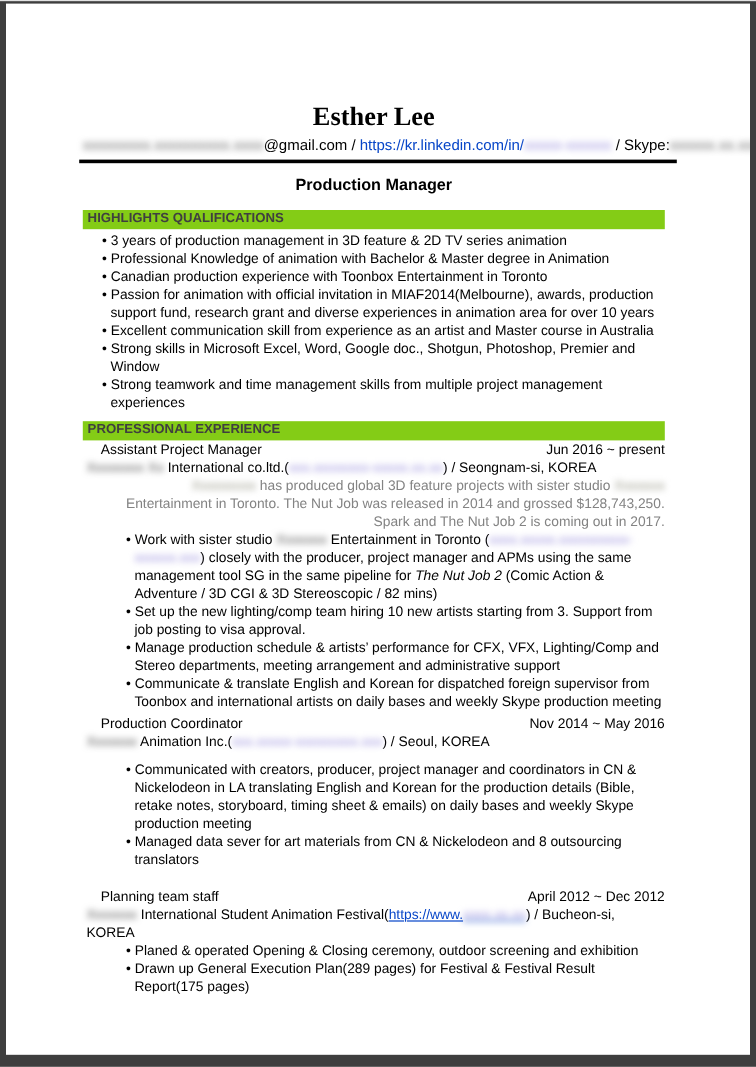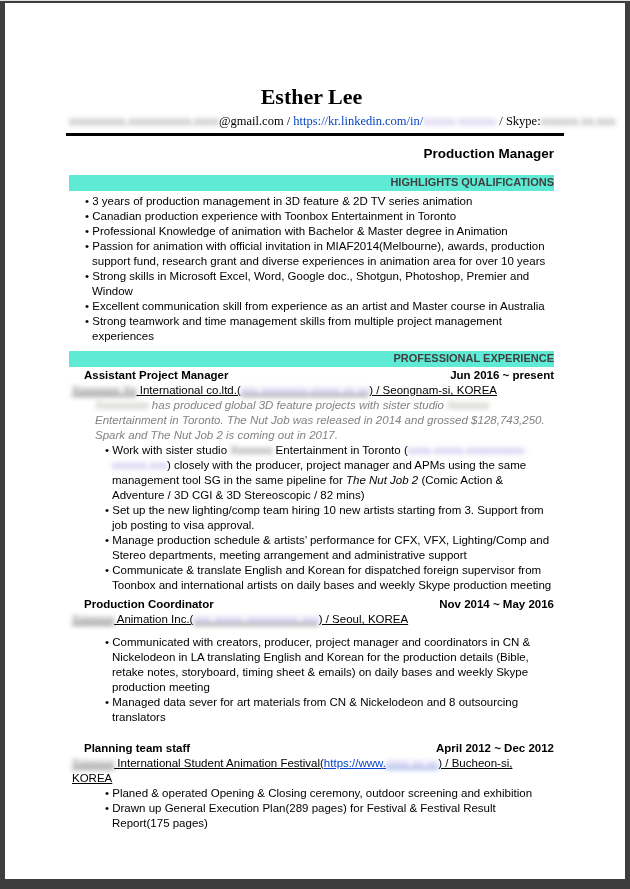--- a/index.html
+++ b/index.html
@@ -17,46 +17,46 @@
     padding:82px 71px 0 64px;
     font-size:11.5px;line-height:15px;color:#000;
   }
   
   .name{
     font-family:"Liberation Serif",serif;
     font-weight:bold;font-size:22px;line-height:24px;
     text-align:center;margin:0 0 5px 0;
   }
   .contact{
-    font-family:Liberation Serif, serif;
+    font-family:Liberation Sans, sans-serif;
     font-size:12.5px;line-height:15px;text-align:right;
     white-space:nowrap;
   }
   .rule{border:none;border-top:3px solid #000;margin:4px -10px 0 -3px;}
   .subtitle{
-    text-align:right;font-weight:bold;font-size:13.5px;line-height:16px;
+    text-align:center;font-weight:bold;font-size:13.5px;line-height:16px;
     margin:10px 0 13px 0;
   }
   
   .section-bar{
-    background:#5eead4;color:#3f3f3f;font-weight:bold;
+    background:#84cc16;color:#3f3f3f;font-weight:bold;
     font-size:11px;line-height:15px;height:15px;
-    padding:0 0 1px 4px;margin:0;text-align:right;
+    padding:0 0 1px 4px;margin:0;
   }
   
   ul{margin:0;padding:0;list-style:none;}
   .hl{margin:3px 0 7px 0;}
   .hl li{padding-left:23px;text-indent:-7px;}
   .hl li::before{content:"• ";}
   .jb li{padding-left:43px;text-indent:-7px;}
   .jb li::before{content:"• ";}
   
-  .job-head{display:flex;justify-content:space-between;font-weight:bold;padding-left:15px;margin-top:1px;}
-  .company{padding-left:3px;text-decoration:underline;}
-  .summary{padding-left:26px;color:#838383;font-style:italic;}
+  .job-head{display:flex;justify-content:space-between;font-weight:normal;padding-left:15px;margin-top:1px;}
+  .company{padding-left:3px;}
+  .summary{padding-left:26px;color:#838383;text-align:right;}
   .job2{margin-top:4px;}
   .job2 .jb{margin-top:8px;}
   .job3{margin-top:16px;}
   .it{font-style:italic;}
   
   a.link{color:#0645c8;text-decoration:none;}
   a.ulink{color:#0645c8;text-decoration:underline;}
   
   .redact{filter:blur(2.5px);border-radius:2px;}
   .rd-dark{color:#6b6b6b;}
@@ -73,25 +73,25 @@
     <h1 class="name">Esther Lee</h1>
     <div class="contact">
       <span class="redact rd-dark">xxxxxxxxx.xxxxxxxxxx.xxxx</span><span>@gmail.com</span><span> / </span><a class="link" href="#"><span>https://kr.linkedin.com/in/</span><span class="redact rd-link">xxxxx-xxxxxx</span></a><span> / </span><span>Skype:</span><span class="redact rd-dark">xxxxxx.xx.xxx</span>
     </div>
     <hr class="rule">
     <div class="subtitle">Production Manager</div>
 
     <div class="section-bar">HIGHLIGHTS QUALIFICATIONS</div>
     <ul class="hl">
       <li>3 years of production management in 3D feature &amp; 2D TV series animation</li>
+      <li>Professional Knowledge of animation with Bachelor &amp; Master degree in Animation</li>
       <li>Canadian production experience with Toonbox Entertainment in Toronto</li>
-      <li>Professional Knowledge of animation with Bachelor &amp; Master degree in Animation</li>
       <li>Passion for animation with official invitation in MIAF2014(Melbourne), awards, production support fund, research grant and diverse experiences in animation area for over 10 years</li>
+      <li>Excellent communication skill from experience as an artist and Master course in Australia</li>
       <li>Strong skills in Microsoft Excel, Word, Google doc., Shotgun, Photoshop, Premier and Window</li>
-      <li>Excellent communication skill from experience as an artist and Master course in Australia</li>
       <li>Strong teamwork and time management skills from multiple project management experiences</li>
     </ul>
 
     <div class="section-bar">PROFESSIONAL EXPERIENCE</div>
 
     <div class="job job1">
       <div class="job-head">
         <span>Assistant Project Manager</span>
         <span>Jun 2016 ~ present</span>
       </div>

